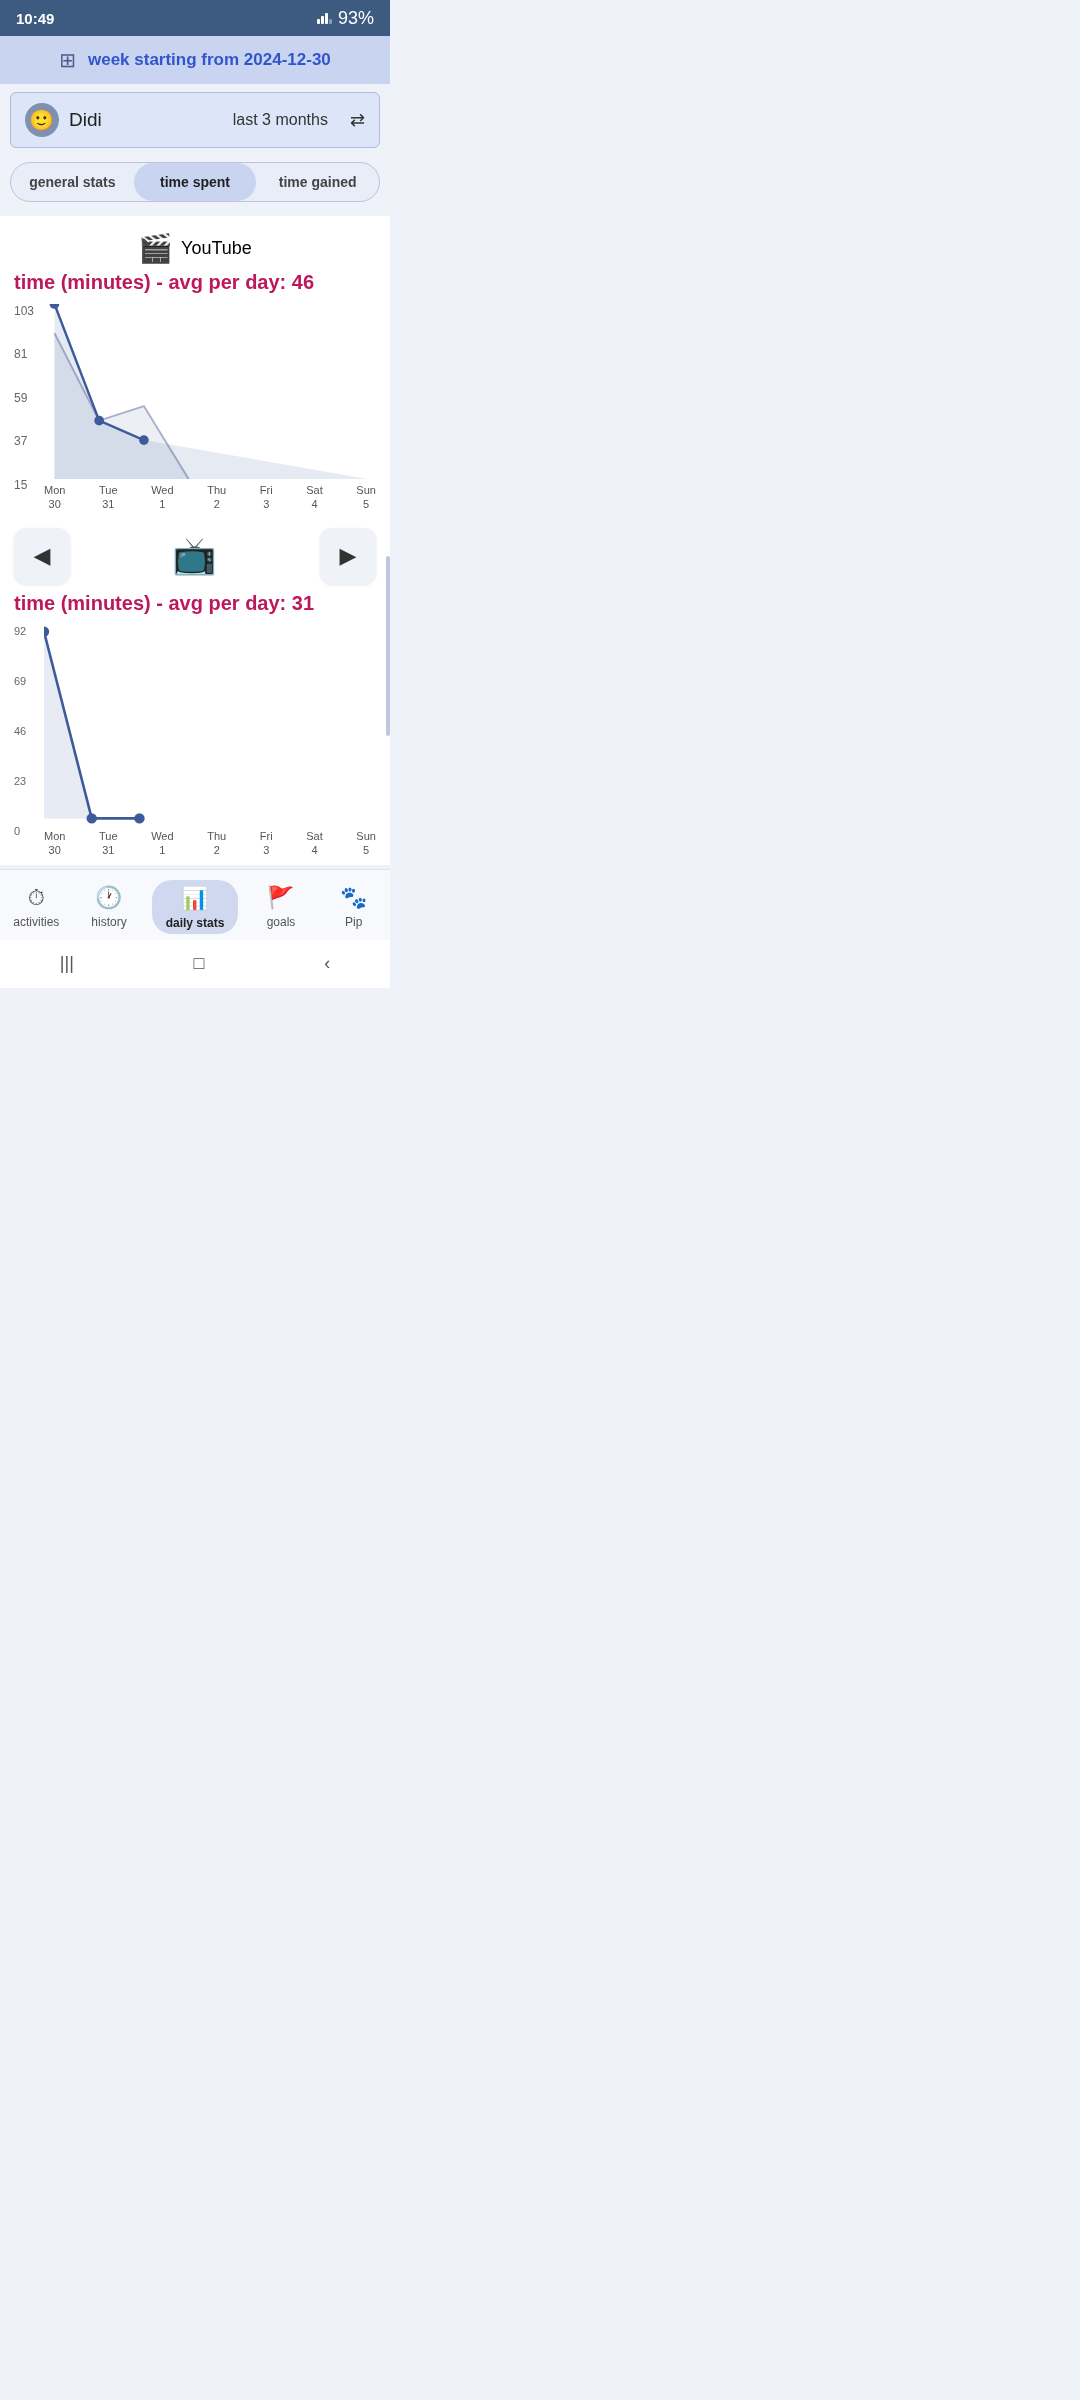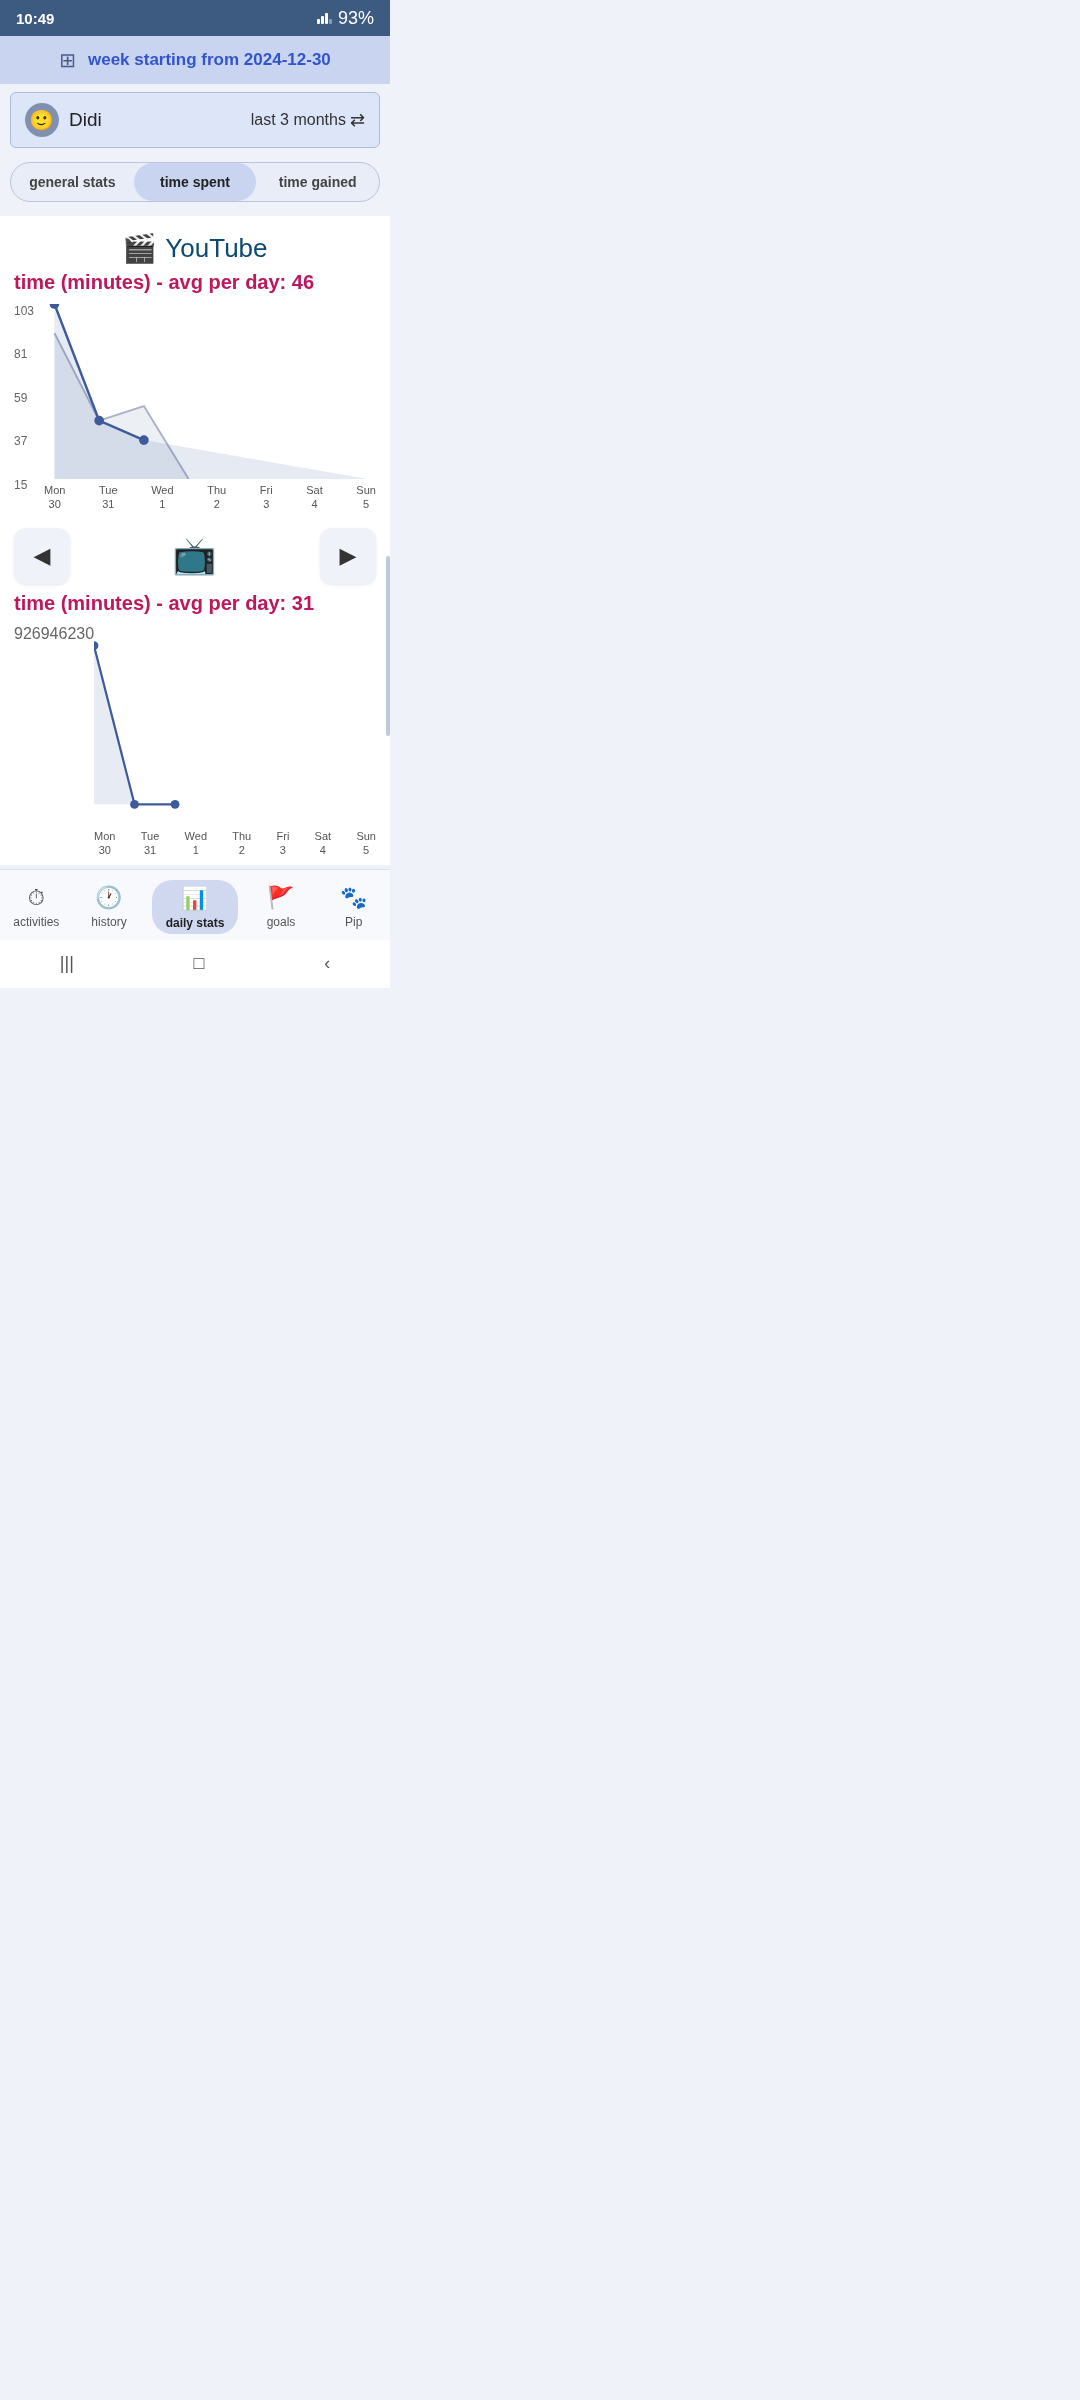--- a/index.html
+++ b/index.html
@@ -54,21 +54,21 @@
     }
     .user-left { display: flex; align-items: center; gap: 10px; }
     .user-avatar {
       width: 34px; height: 34px;
       border-radius: 50%;
       background: #8090b0;
       display: flex; align-items: center; justify-content: center;
       font-size: 20px;
     }
     .user-name { font-size: 19px; font-weight: 500; color: #222; }
-    .user-period { display: flex; align-items: center; gap: 4px; color: #333; font-size: 16px; justify-content: space-between; }
+    .user-period { display: flex; align-items: center; gap: 22px; color: #333; font-size: 16px; justify-content: space-between; }
     .swap-icon { font-size: 18px; }
 
     
     .tabs {
       display: flex;
       margin: 14px 10px;
       border: 1.5px solid #bbc4dc;
       border-radius: 30px;
       overflow: hidden;
       background: #e8edf8;
@@ -98,21 +98,21 @@
 
     
     .app-header {
       display: flex;
       align-items: center;
       justify-content: center;
       gap: 8px;
       margin-bottom: 6px;
     }
     .app-emoji { font-size: 28px; }
-    .app-name { font-size: 26px; font-weight: 400; color: #0c4a6e; }
+    .app-name { font-size: 18px; font-weight: 400; color: #000000; }
 
     .chart-label {
       font-size: 20px;
       font-weight: 700;
       color: #be185d;
       margin-bottom: 10px;
     }
     .x-label { text-align: center; line-height: 1.3; }
 
     
@@ -308,21 +308,21 @@
       <span style="font-size:36px;">📺</span>
     </div>
     <button class="nav-btn">▶</button>
   </div>
 
   <div>
     <div class="chart-label">time (minutes) - avg per day: 31</div>
 
     <div style="display:flex; width:100%;">
 
-      <div style="display:flex; flex-direction:row; justify-content:space-between; font-size:16px; color:#666; min-width:30px; padding-bottom:28px;">
+      <div style="display:flex; flex-direction:column; justify-content:space-between; font-size:11px; color:#666; min-width:30px; padding-bottom:28px;">
         <span>92</span>
         <span>69</span>
         <span>46</span>
         <span>23</span>
         <span>0</span>
       </div>
       <div style="flex:1;">
         <svg viewBox="0 0 320 180" style="width:100%;height:200px;">
 
           <polygon points="0,0 46,180 92,180 322,180 322,180 0,180" fill="rgba(60,90,160,0.12)"></polygon>

